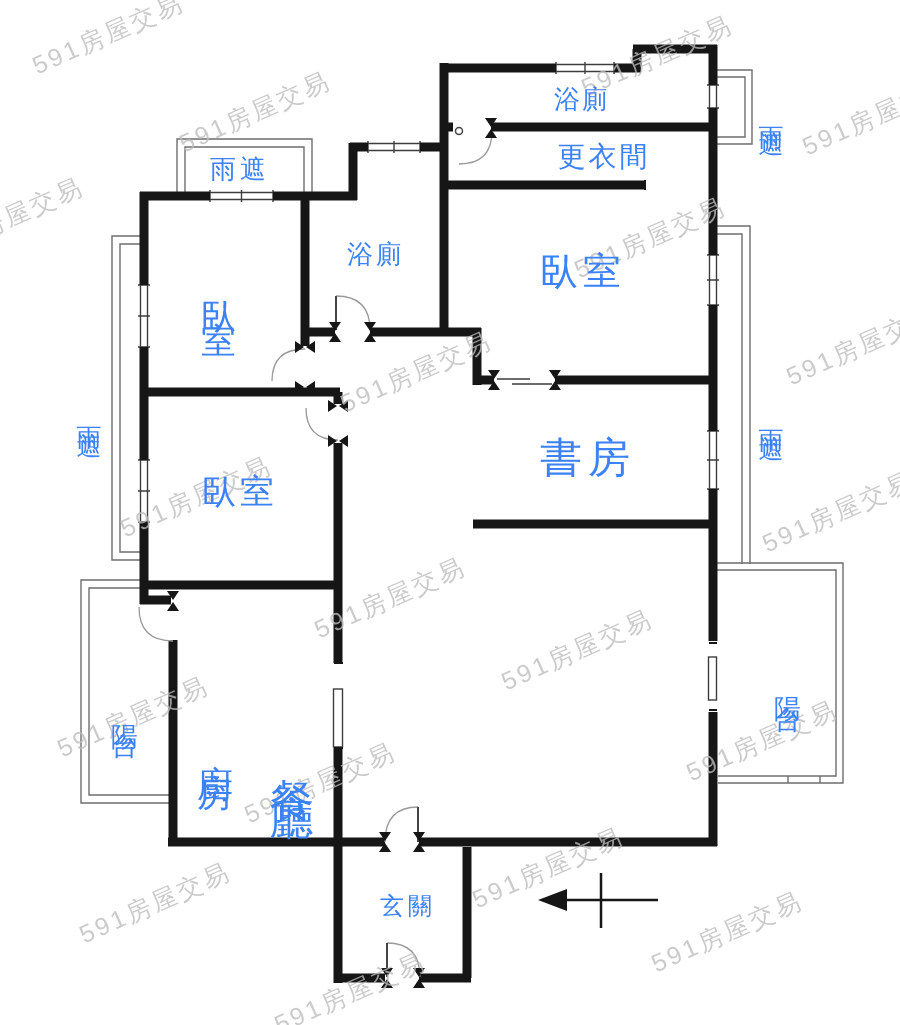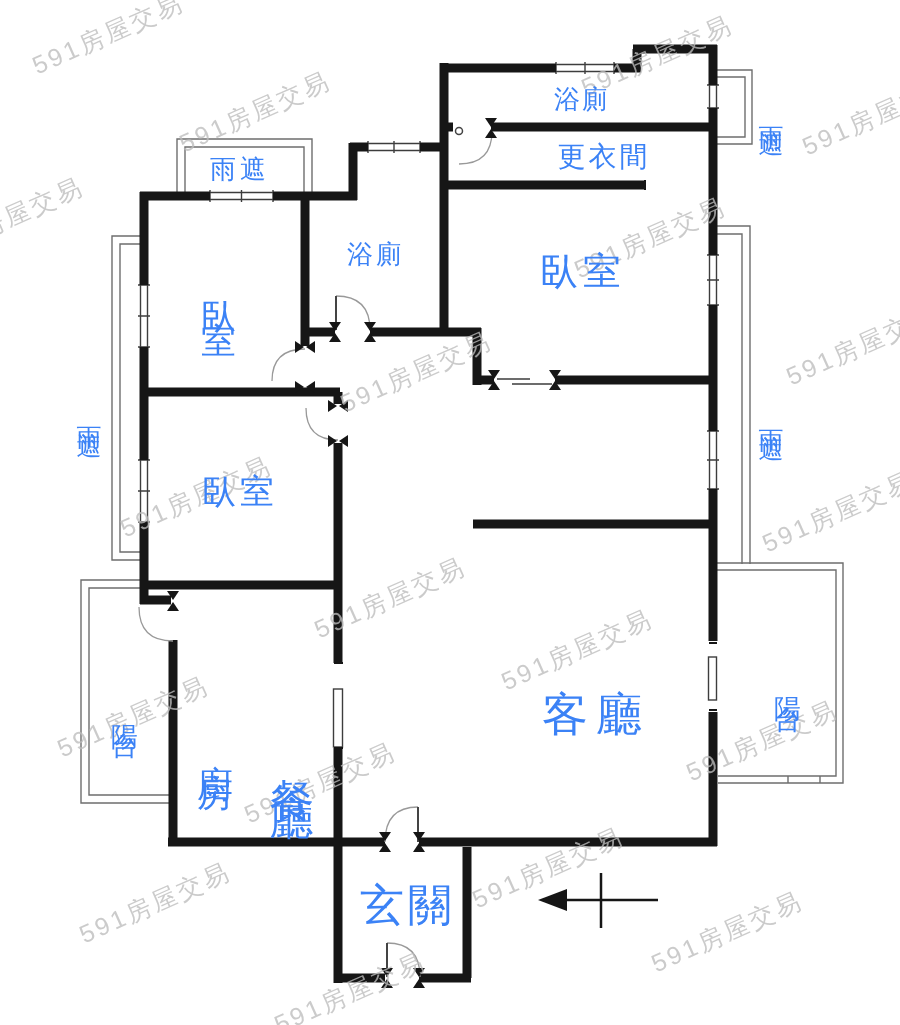--- a/index.html
+++ b/index.html
@@ -127,27 +127,27 @@
 
   <div class="lbl" style="left:582px;top:100px;font-size:26px;letter-spacing:2px;">浴廁</div>
   <div class="lbl" style="left:572px;top:157px;font-size:28px;letter-spacing:3px;margin-left:32px;">更衣間</div>
   <div class="lbl v" style="left:771px;top:110px;font-size:25px;letter-spacing:3px;">雨遮</div>
   <div class="lbl" style="left:240px;top:170px;font-size:26px;letter-spacing:4px;">雨遮</div>
   <div class="lbl v" style="left:218px;top:293px;font-size:35px;letter-spacing:20px;">臥室</div>
   <div class="lbl" style="left:376px;top:255px;font-size:26px;letter-spacing:3px;">浴廁</div>
   <div class="lbl" style="left:583px;top:271px;font-size:38px;letter-spacing:5px;">臥室</div>
   <div class="lbl v" style="left:89px;top:412px;font-size:25px;letter-spacing:5px;">雨遮</div>
   <div class="lbl v" style="left:771px;top:415px;font-size:25px;letter-spacing:5px;">雨遮</div>
+  <div class="lbl" style="left:588px;top:458px;font-size:42px;letter-spacing:6px;">書房</div>
   <div class="lbl" style="left:240px;top:492px;font-size:34px;letter-spacing:4px;">臥室</div>
   <div class="lbl v" style="left:124px;top:710px;font-size:27px;letter-spacing:6px;">陽台</div>
   <div class="lbl v" style="left:215px;top:744px;font-size:36px;letter-spacing:8px;">廚房</div>
   <div class="lbl v" style="left:291px;top:759px;font-size:44px;letter-spacing:16px;">餐廳</div>
-  <div class="lbl" style="left:596px;top:715px;font-size:46px;letter-spacing:8px;">客廳</div>
   <div class="lbl v" style="left:787px;top:684px;font-size:27px;letter-spacing:8px;">陽台</div>
-  <div class="lbl" style="left:408px;top:906px;font-size:44px;letter-spacing:4px;">玄關</div>
+  <div class="lbl" style="left:408px;top:906px;font-size:24px;letter-spacing:4px;">玄關</div>
 
   <div class="wm" style="left:108px;top:34px;">591房屋交易</div>
   <div class="wm" style="left:255px;top:112px;">591房屋交易</div>
   <div class="wm" style="left:657px;top:56px;">591房屋交易</div>
   <div class="wm" style="left:878px;top:115px;">591房屋交易</div>
   <div class="wm" style="left:8px;top:218px;">591房屋交易</div>
   <div class="wm" style="left:650px;top:238px;">591房屋交易</div>
   <div class="wm" style="left:862px;top:345px;">591房屋交易</div>
   <div class="wm" style="left:416px;top:372px;">591房屋交易</div>
   <div class="wm" style="left:196px;top:497px;">591房屋交易</div>

